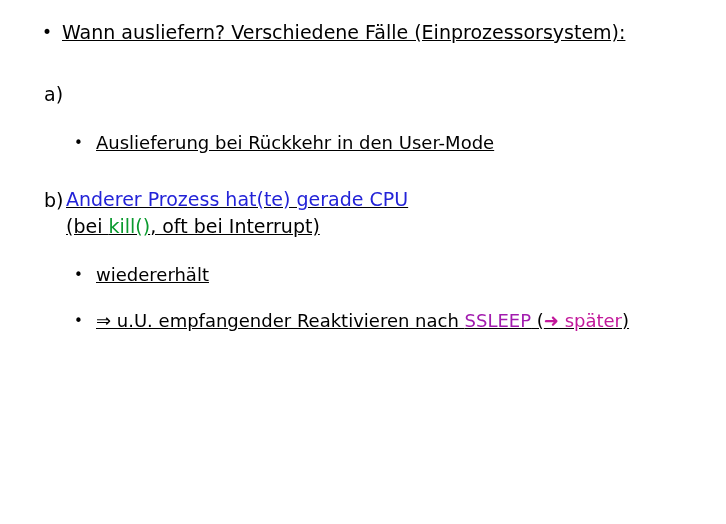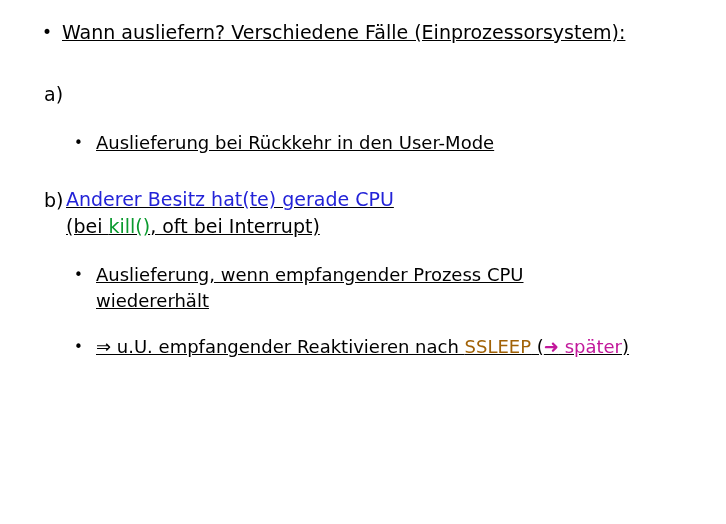--- a/index.html
+++ b/index.html
@@ -85,21 +85,21 @@
     font-size: 15px;
     line-height: 26px;
   }
 
   .sp-a { height: 34px; }
   .sp-b { height: 22px; }
   .sp-c { height: 30px; }
   .sp-d { height: 22px; }
   .sp-e { height: 20px; }
 
-  .ssleep { color: #a16207; }
+  .ssleep { color: #a21caf; }
   .later  { color: #c2189b; }
   .arrow  { color: #c2189b; font-weight: bold; }
 </style>
 </head>
 <body>
 
 <div class="slide">
 
   <div class="row level1">
     <span class="bullet-dot">•</span>
@@ -119,31 +119,30 @@
   <div class="row level2">
     <span class="bullet-dot">•</span>
     <span class="row-text">Auslieferung bei Rückkehr in den User-Mode</span>
   </div>
 
   <div class="sp-c"></div>
 
   <div class="row lettered">
     <span class="marker">b)</span>
     <span class="row-text">
-      <div class="head-blue">Anderer Besitz hat(te) gerade CPU</div>
+      <div class="head-blue">Anderer Prozess hat(te) gerade CPU</div>
       <div class="sub-black"><span>(bei </span><span class="kill">kill()</span><span>, oft bei Interrupt)</span></div>
     </span>
   </div>
 
   <div class="sp-d"></div>
 
   <div class="row level2">
     <span class="bullet-dot">•</span>
     <span class="row-text">
-      <div>Auslieferung, wenn empfangender Prozess CPU</div>
       <div>wiedererhält</div>
     </span>
   </div>
 
   <div class="sp-e"></div>
 
   <div class="row level2">
     <span class="bullet-dot">•</span>
     <span class="row-text">
       <div><span>⇒ u.U. empfangender Reaktivieren nach </span><span class="ssleep">SSLEEP</span><span> (</span><span class="arrow">➜</span><span class="later"> später</span><span>)</span></div>

